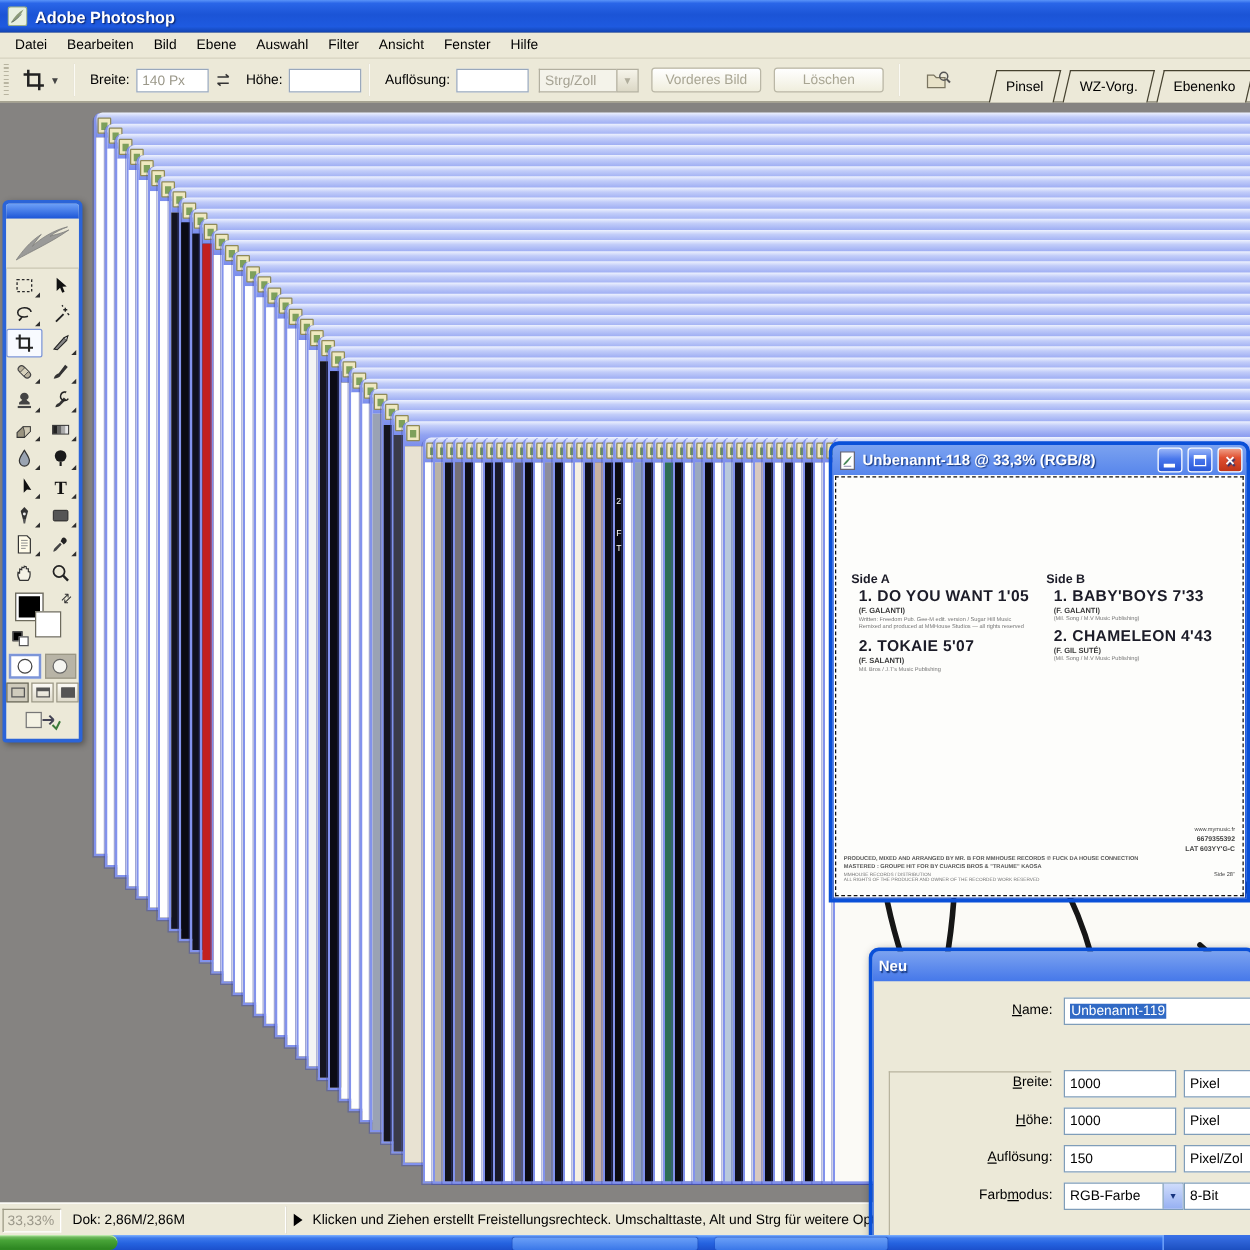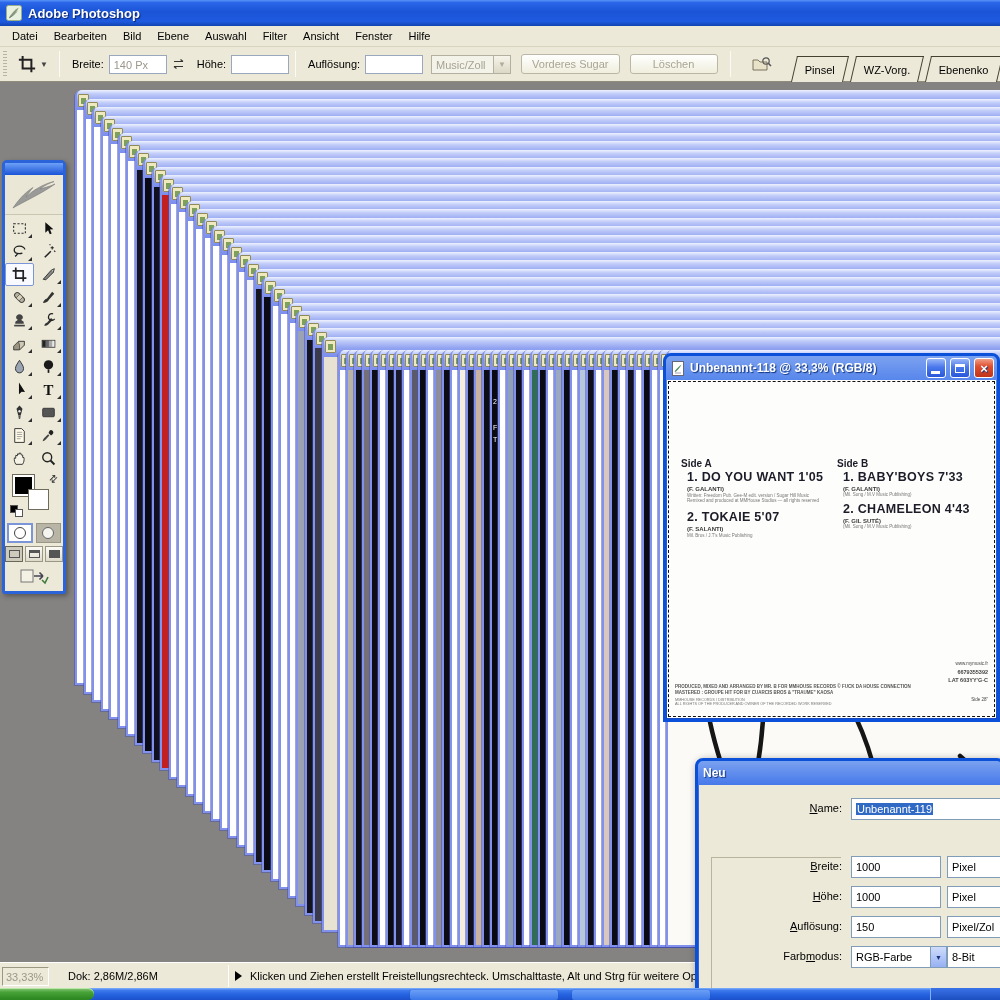--- a/index.html
+++ b/index.html
@@ -131,21 +131,21 @@
   .dcombo .carr{width:16px;background:linear-gradient(#cfdcfb,#96b0f2);border-left:1px solid #7f9db9;
     color:#16337e;font-size:7px;display:flex;align-items:center;justify-content:center;}
   #groupline{position:absolute;left:12px;top:72px;width:130px;bottom:0;
     border-left:1px solid #b8b49e;border-top:1px solid #b8b49e;}
 
   
   #statusbar{position:absolute;left:0;top:962px;width:1000px;height:26px;z-index:135;background:#ece9d8;
     border-top:1px solid #fff;font-size:11px;color:#000;}
   #zoombox{position:absolute;left:2px;top:4px;width:47px;height:19px;background:#ece9d8;color:#9b988a;
     border:1px solid;border-color:#9a9782 #fff #fff #9a9782;padding:3px 3px;}
-  #dok-text{position:absolute;left:68px;top:7px;}
+  #dok-text{position:absolute;left:58px;top:7px;}
   #status-sep{position:absolute;left:228px;top:2px;height:22px;width:1px;background:#9a9782;border-right:1px solid #fff;}
   #status-arrow{position:absolute;left:235px;top:8px;width:0;height:0;
     border-left:7px solid #000;border-top:5px solid transparent;border-bottom:5px solid transparent;}
   #hint-text{position:absolute;left:250px;top:7px;white-space:nowrap;}
 
   
   #taskbar{position:absolute;left:0;top:988px;width:1000px;height:12px;z-index:200;
     background:linear-gradient(180deg,#7fb2ff 0%,#3d79ec 20%,#2563e0 55%,#1c50cc 100%);}
   #startbtn{position:absolute;left:0;top:0;width:94px;height:12px;border-radius:0 8px 8px 0;
     background:linear-gradient(180deg,#8cc87c,#48a438 35%,#2e8822 90%);
@@ -683,24 +683,24 @@
     <div class="ofield dim">140 Px</div>
     <svg width="16" height="14" viewBox="0 0 16 14" style="margin:0 4px;">
       <path d="M3,4.5 H12 M12,4.5 L9.5,2.5 M3,9.5 H12 M3,9.5 L5.5,11.5" stroke="#333" stroke-width="1.2" fill="none"></path>
     </svg>
     <span class="flabel">Höhe:</span>
     <div class="ofield"></div>
     <div class="osep"></div>
     <span class="flabel">Auflösung:</span>
     <div class="ofield"></div>
     <div class="ocombo" style="margin-left:8px;">
-      <span class="txt">Music/Zoll</span>
+      <span class="txt">Strg/Zoll</span>
       <span class="arr">▼</span>
     </div>
-    <div class="opt-btn">Vorderes Sugar</div>
+    <div class="opt-btn">Vorderes Bild</div>
     <div class="opt-btn">Löschen</div>
     <div class="osep" style="margin-left:12px;"></div>
     <svg id="browser-icon" width="22" height="20" viewBox="0 0 22 20">
       <path d="M2,6 L2,16 L16,16 L16,8 L9,8 L7,6 Z" fill="#e8e2c8" stroke="#7a7560"></path>
       <circle cx="15" cy="7" r="3.2" fill="none" stroke="#555" stroke-width="1.2"></circle>
       <path d="M17.3,9.3 L20,12" stroke="#555" stroke-width="1.6"></path>
     </svg>
     <div id="well">
         <div class="well-tab">
           <span>Pinsel</span>

